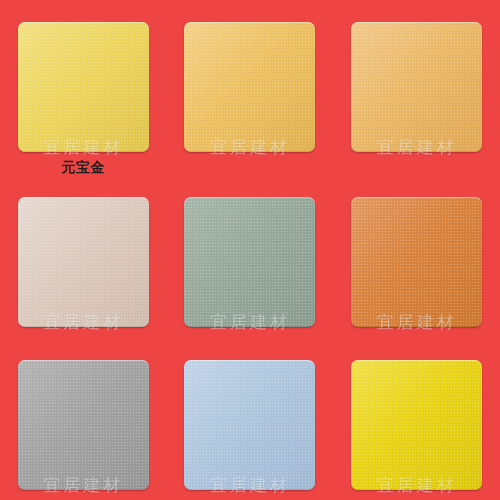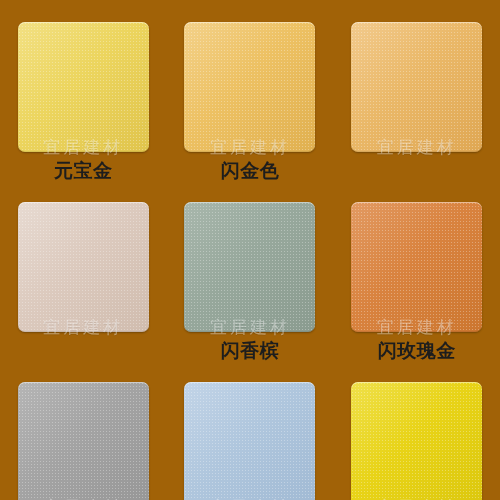--- a/index.html
+++ b/index.html
@@ -76,73 +76,70 @@
     letter-spacing: 3px;
     color: rgba(255,255,255,0.40);
     text-shadow: 0 1px 0 rgba(0,0,0,0.07);
     white-space: nowrap;
     pointer-events: none;
     font-family: "DejaVu Sans", "Liberation Sans", sans-serif;
   }
 
   .chip-label {
     margin-top: 9px;
-    font-size: 19px;
+    font-size: 14px;
     color: #1d1d1d;
     font-weight: 600;
     letter-spacing: 0.5px;
     text-align: center;
     line-height: 1;
     white-space: nowrap;
-    font-family: Liberation Serif, serif;
+    font-family: Liberation Mono, monospace;
   }
 </style>
 </head>
 <body>
 
-<div class="swatch-grid" style="background: #a16207;">
+<div class="swatch-grid" style="background: #ef4444;">
     <div class="swatch-cell">
       <div class="chip-wrap">
         <div class="chip" title="元宝金" style="background: linear-gradient(135deg, rgb(242, 224, 131) 0%, rgb(236, 213, 94) 45%, rgb(224, 196, 76) 100%);"></div>
         <div class="watermark">宜居建材</div>
       </div>
       <div class="chip-label">元宝金</div>
     </div>
     <div class="swatch-cell">
       <div class="chip-wrap">
         <div class="chip" title="闪金色" style="background: linear-gradient(135deg, rgb(243, 209, 137) 0%, rgb(237, 193, 99) 45%, rgb(224, 176, 80) 100%);"></div>
         <div class="watermark">宜居建材</div>
       </div>
-      <div class="chip-label">闪金色</div>
     </div>
     <div class="swatch-cell">
       <div class="chip-wrap">
         <div class="chip" title="土豪金" style="background: linear-gradient(135deg, rgb(242, 202, 140) 0%, rgb(234, 184, 104) 45%, rgb(223, 167, 83) 100%);"></div>
         <div class="watermark">宜居建材</div>
       </div>
     </div>
     <div class="swatch-cell">
       <div class="chip-wrap">
         <div class="chip" title="亮金粉" style="background: linear-gradient(135deg, rgb(231, 218, 209) 0%, rgb(220, 202, 190) 45%, rgb(208, 188, 174) 100%);"></div>
         <div class="watermark">宜居建材</div>
       </div>
     </div>
     <div class="swatch-cell">
       <div class="chip-wrap">
         <div class="chip" title="闪香槟" style="background: linear-gradient(135deg, rgb(168, 183, 172) 0%, rgb(151, 168, 156) 45%, rgb(138, 155, 143) 100%);"></div>
         <div class="watermark">宜居建材</div>
       </div>
-      <div class="chip-label">闪香槟</div>
     </div>
     <div class="swatch-cell">
       <div class="chip-wrap">
         <div class="chip" title="闪玫瑰金" style="background: linear-gradient(135deg, rgb(226, 154, 98) 0%, rgb(217, 131, 63) 45%, rgb(204, 118, 47) 100%);"></div>
         <div class="watermark">宜居建材</div>
       </div>
-      <div class="chip-label">闪玫瑰金</div>
     </div>
     <div class="swatch-cell">
       <div class="chip-wrap">
         <div class="chip" title="22#香槟金" style="background: linear-gradient(135deg, rgb(181, 181, 181) 0%, rgb(163, 163, 163) 45%, rgb(150, 150, 150) 100%);"></div>
         <div class="watermark">宜居建材</div>
       </div>
     </div>
     <div class="swatch-cell">
       <div class="chip-wrap">
         <div class="chip" title="闪光银" style="background: linear-gradient(135deg, rgb(194, 212, 231) 0%, rgb(175, 198, 221) 45%, rgb(160, 185, 211) 100%);"></div>

